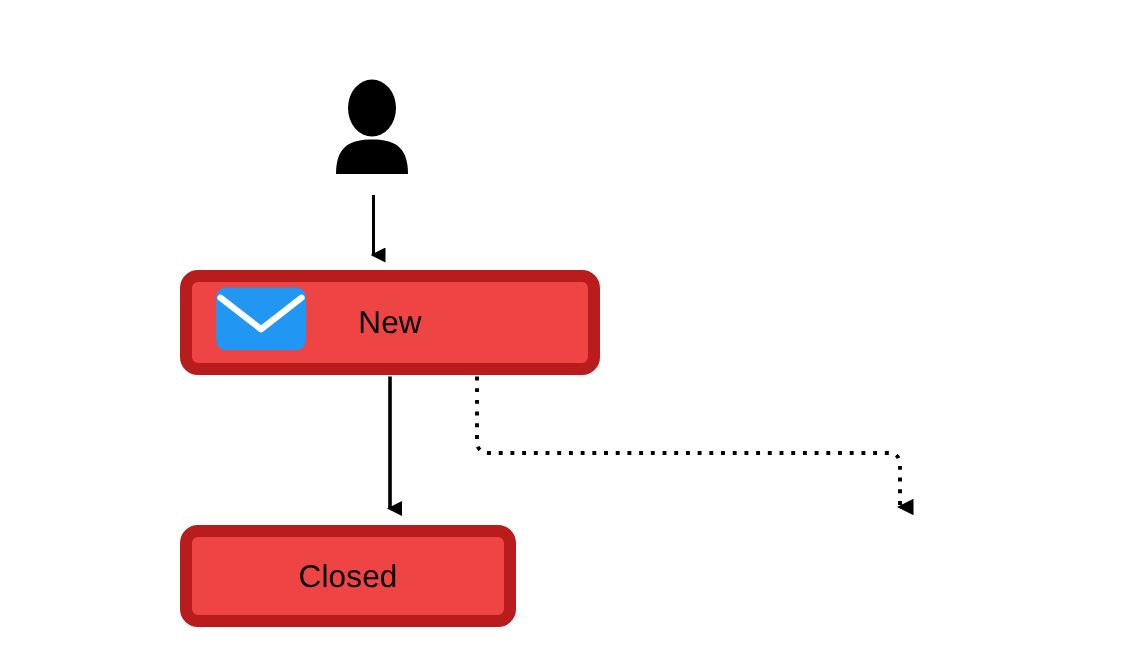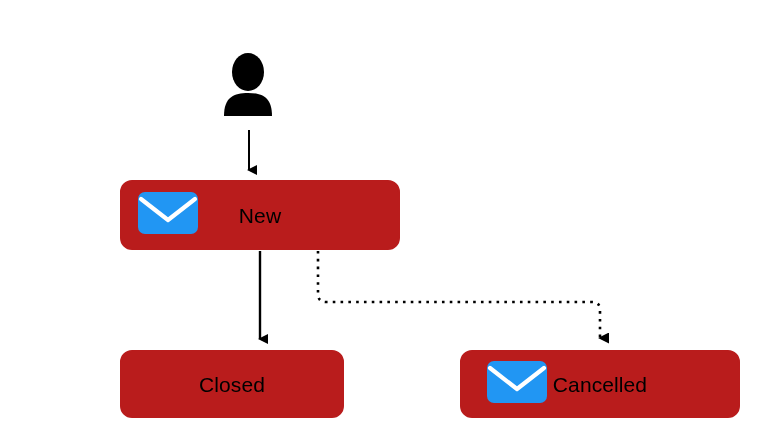--- a/index.html
+++ b/index.html
@@ -20,22 +20,22 @@
   #edges {
     position: absolute;
     left: 0;
     top: 0;
     width: 760px;
     height: 440px;
   }
   .node {
     position: absolute;
     box-sizing: border-box;
-    background: #b91c1c;
-    border: 2px solid #b91c1c;
+    background: #ef4444;
+    border: 8px solid #b91c1c;
     border-radius: 12px;
     display: flex;
     align-items: center;
     justify-content: center;
   }
   .node-label {
     font-size: 21px;
     line-height: 1;
     color: #000000;
     letter-spacing: 0.1px;
@@ -116,23 +116,14 @@
         <path d="M3 7 L30 28 L57 7" fill="none" stroke="#ffffff" stroke-width="4.2" stroke-linecap="round" stroke-linejoin="round"></path>
       </svg>
     </span>
     <span class="node-label">New</span>
   </div>
 
   <div class="node" id="node-closed">
     <span class="node-label">Closed</span>
   </div>
 
-  <div class="node" id="node-cancelled">
-    <span class="mail-icon">
-      <svg width="60" height="42" viewBox="0 0 60 42">
-        <rect x="0" y="0" width="60" height="42" rx="7" ry="7" fill="#2196f3"></rect>
-        <path d="M3 7 L30 28 L57 7" fill="none" stroke="#ffffff" stroke-width="4.2" stroke-linecap="round" stroke-linejoin="round"></path>
-      </svg>
-    </span>
-    <span class="node-label">Cancelled</span>
-  </div>
 
 </div>
 
 </body></html>

